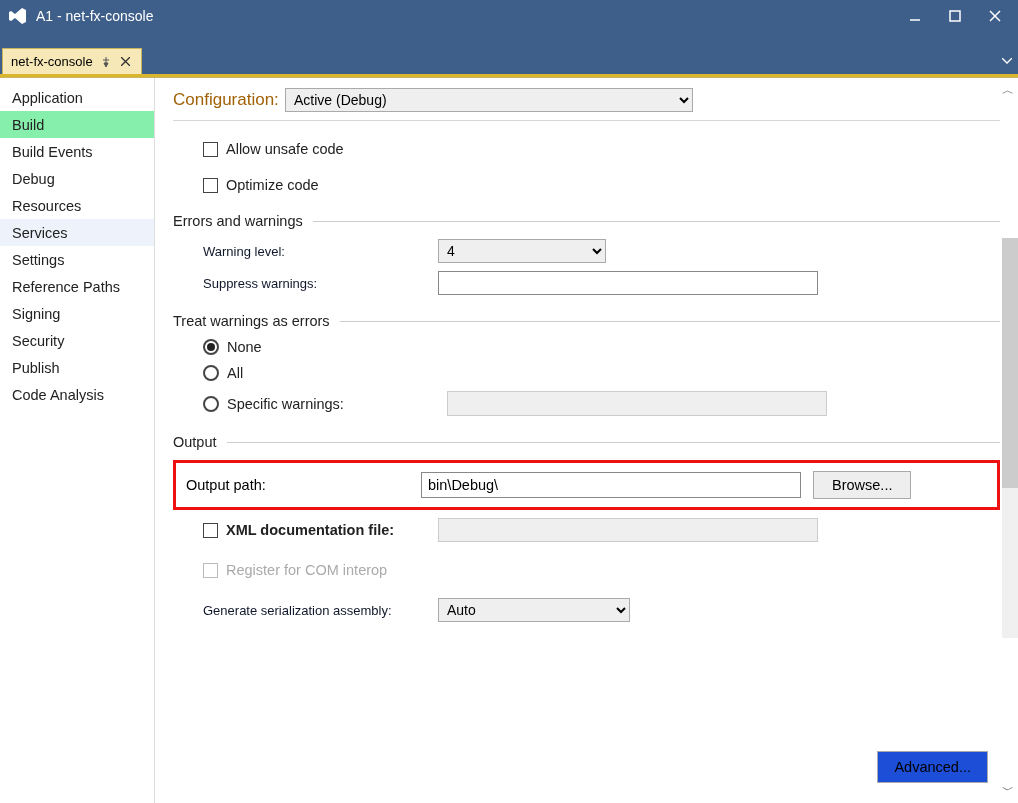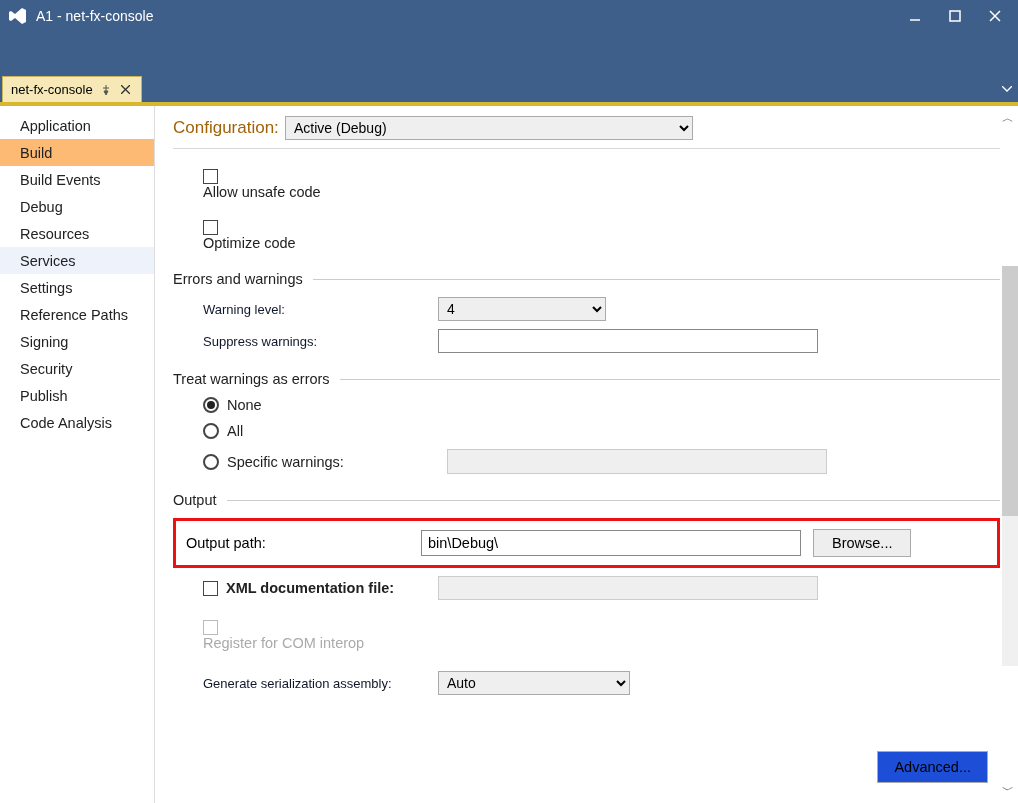--- a/index.html
+++ b/index.html
@@ -9,54 +9,54 @@
 .titlebar { height: 32px; background: #3e5f8a; color: #fff; display: flex; align-items: center; padding: 0 8px; }
 .titlebar .logo { margin-right: 8px; display:flex; align-items:center; }
 .titlebar .title { font-size: 14px; flex: 1; }
 .titlebar .winbtns { display: flex; gap: 10px; }
 .titlebar .winbtn { width: 30px; height: 30px; display:flex; align-items:center; justify-content:center; cursor:default; }
 
 
 .bluestrip { height: 14px; background: #3e5f8a; }
 
 
-.tabrow { height: 28px; background: #3e5f8a; display:flex; align-items:flex-end; padding-left:2px; position:relative;margin-top:28px; }
+.tabrow { height: 28px; background: #3e5f8a; display:flex; align-items:flex-end; padding-left:2px; position:relative; }
 .tabrow .tab { background:#f6e8b7; border:1px solid #c9b35b; border-bottom:none; height:26px; display:flex; align-items:center; padding:0 8px; font-size:13px; color:#000; gap:6px; }
 .tabrow .tab .pin, .tabrow .tab .close { width:14px; height:14px; display:flex; align-items:center; justify-content:center; }
 .tabrow .dropdown-chevron { position:absolute; right:6px; bottom:6px; color:#fff; }
 
 
 .yellowstrip { height:3px; background:#d8b62e; }
 
 
 .main { flex:1; display:flex; background:#fff; border-top:1px solid #c9b35b; }
 
 
 .sidenav { width:155px; background:#fff; border-right:1px solid #ddd; padding-top:6px; }
-.sidenav .item { height:27px; display:flex; align-items:center; padding-left:20px; font-size:14.5px; color:#222; cursor:default; }
-.sidenav .item.selected { background:#fdba74; }
+.sidenav .item { height:27px; display:flex; align-items:center; padding-left:12px; font-size:14.5px; color:#222; cursor:default; }
+.sidenav .item.selected { background:#86efac; }
 .sidenav .item.hover { background:#eef3fb; }
 
 
 .content { flex:1; position:relative; padding:10px 18px 10px 18px; overflow:hidden; }
 .row { display:flex; align-items:center; margin-bottom:6px; }
 .row .lbl { font-size:17px; color:#a16207; margin-right:8px; }
 select.combo { font-size:14px; padding:2px 4px; background:#efefef; border:1px solid #aaa; }
 .combo.wide1 { width:408px; }
 .combo.wide2 { width:408px; }
 .combo.small { width:168px; }
 .combo.med { width:192px; }
 hr.divider { border:none; border-top:1px solid #d7d7d7; margin:8px 0 6px 0; }
 
 .section-head { display:flex; align-items:center; margin:18px 0 10px 0; }
 .section-head .txt { font-size:14.5px; color:#222; margin-right:10px; white-space:nowrap; }
 .section-head .line { flex:1; height:1px; background:#ccc; }
 
 .indented { padding-left:30px; }
-.checkbox-row { display:flex; align-items:flex-start; margin:20px 0;flex-direction:column; }
+.checkbox-row { display:flex; align-items:center; margin:20px 0; }
 .checkbox-box { width:15px; height:15px; border:1px solid #444; margin-right:8px; background:#fff; }
 .checkbox-box.disabled { border-color:#bbb; }
 .checkbox-lbl { font-size:14.5px; color:#222; }
 .checkbox-lbl.disabled { color:#aaa; }
 
 .form-row { display:flex; align-items:center; margin:8px 0; }
 .form-row .flbl { width:235px; font-size:13px; color:#0f172a; }
 .form-row input[type=text] { font-size:14px; padding:3px 5px; border:1px solid #888; }
 .form-row input.disabled { background:#efefef; border-color:#ccc; }
 .radio-row { display:flex; align-items:center; margin:10px 0; }

